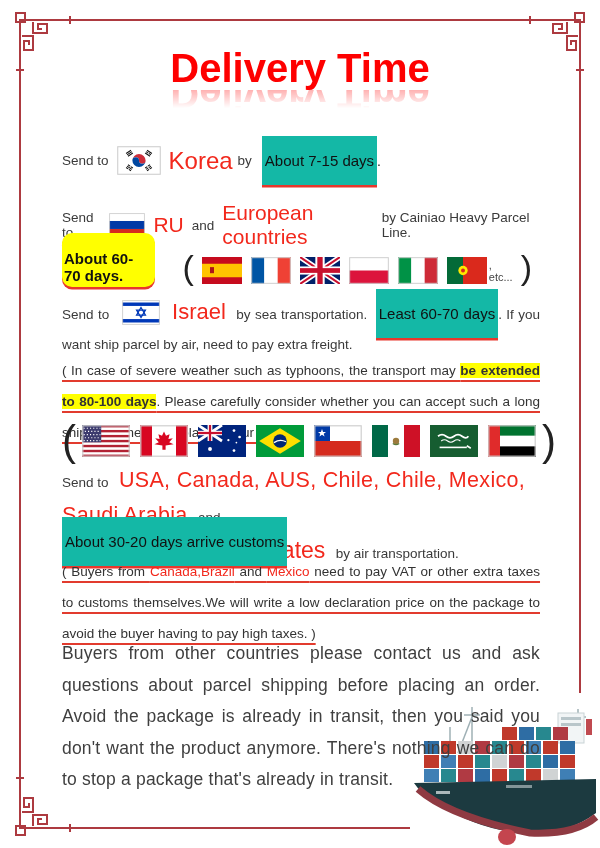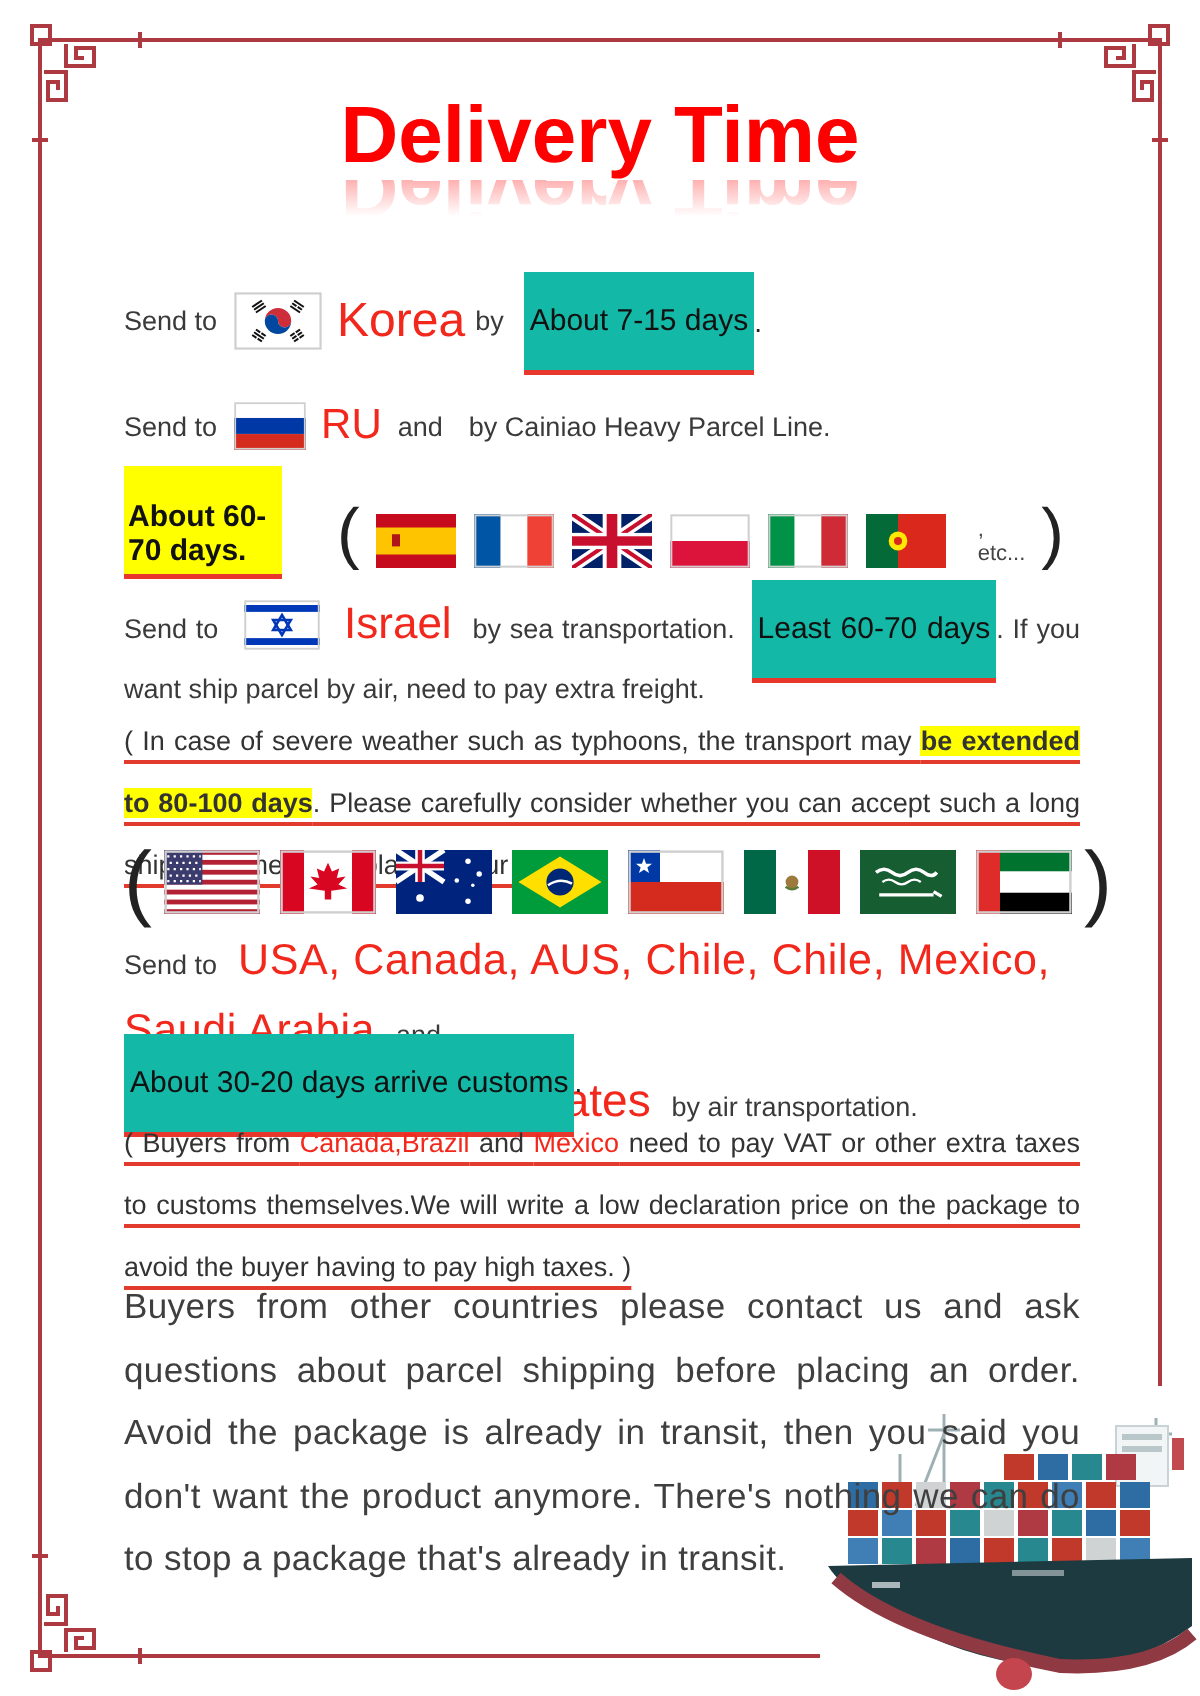--- a/index.html
+++ b/index.html
@@ -34,24 +34,24 @@
   .sec-am-hl{top:533px;}
   .sec-am-note{top:556px;}
   .sec-footer{top:638px;font-size:17.5px;line-height:31.5px;color:#3f3f3f;text-align:justify;letter-spacing:.2px;}
 
   .redline{text-decoration:underline;text-decoration-color:#e23b2e;text-decoration-thickness:1.5px;
            text-underline-offset:5px;font-size:13.5px;line-height:31px;text-align:justify;color:#333;margin:0;}
   .hl-in{background:#ffff00;font-weight:700;}
   .redtxt{color:#f2281c;}
 
   .hl-tall{background:#ffff00;font-weight:700;color:#111;font-size:15px;
-           padding:17px 5px 3px 2px;box-shadow:0 2.5px 0 #e8372c;}
+           padding:17px 5px 3px 2px;box-shadow:0 2.5px 0 #e8372c;border-radius:10px;}
   .paren{font-size:34px;font-weight:300;color:#222;margin:0 8px;}
   .paren-big{font-size:42px;font-weight:300;color:#222;}
-  .etc{font-size:11px;color:#444;margin-left:16px;align-self:flex-end;padding-bottom:4px;}
+  .etc{font-size:11px;color:#444;margin-left:2px;align-self:flex-end;padding-bottom:4px;}
   .flags{display:inline-flex;align-items:center;gap:9px;}
   .flag{display:inline-block;line-height:0;}
   .flag-box{display:inline-block;line-height:0;}
   .uae-name{color:#f2281c;font-size:23px;}
   .am-countries{color:#f2281c;font-size:21.5px;letter-spacing:.3px;}
 </style>
 </head>
 <body>
 
 <div class="page">
@@ -182,20 +182,21 @@
   <div class="content row sec-eu1" style="position:absolute">
     <span class="sm">Send to</span>
     <span class="flag-box gap-l"><svg width="36" height="24" viewBox="0 0 60 40" preserveAspectRatio="none">
           <rect width="60" height="13.3" fill="#fff"></rect>
           <rect y="13.3" width="60" height="13.3" fill="#0039a6"></rect>
           <rect y="26.7" width="60" height="13.3" fill="#d52b1e"></rect>
           <rect x="1" y="1" width="58" height="38" fill="none" stroke="#cfcfcf" stroke-width="1.5"></rect>
         </svg></span>
     <span class="red-md">RU</span>
     <span class="sm gap-l">and</span>
+    <span class="red-md">European countries</span>
     <span class="sm gap">by Cainiao Heavy Parcel Line.</span>
   </div>
 
   <div class="content row sec-eu2" style="position:absolute;align-items:flex-end">
     <span class="hl-tall">About 60-70 days.</span>
     <span class="paren" style="margin-left:28px">(</span>
     <span class="flags" style="margin-bottom:3px">
         <span class="flag"><svg width="40" height="27" viewBox="0 0 60 40" preserveAspectRatio="none">
             <rect width="60" height="40" fill="#c60b1e"></rect>
             <rect y="10" width="60" height="20" fill="#ffc400"></rect>

